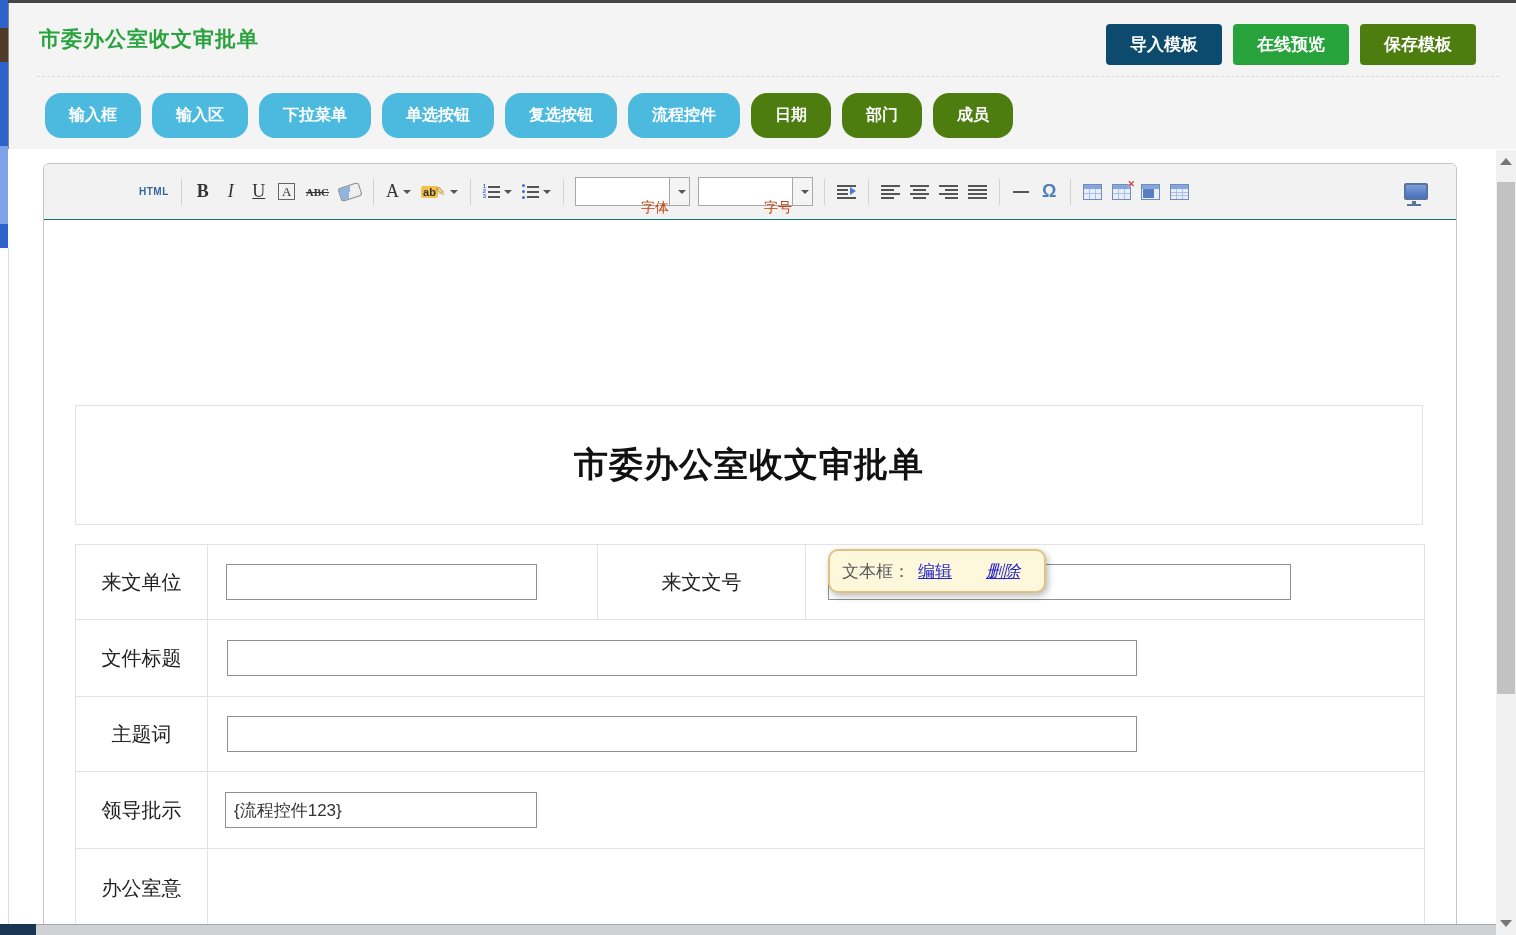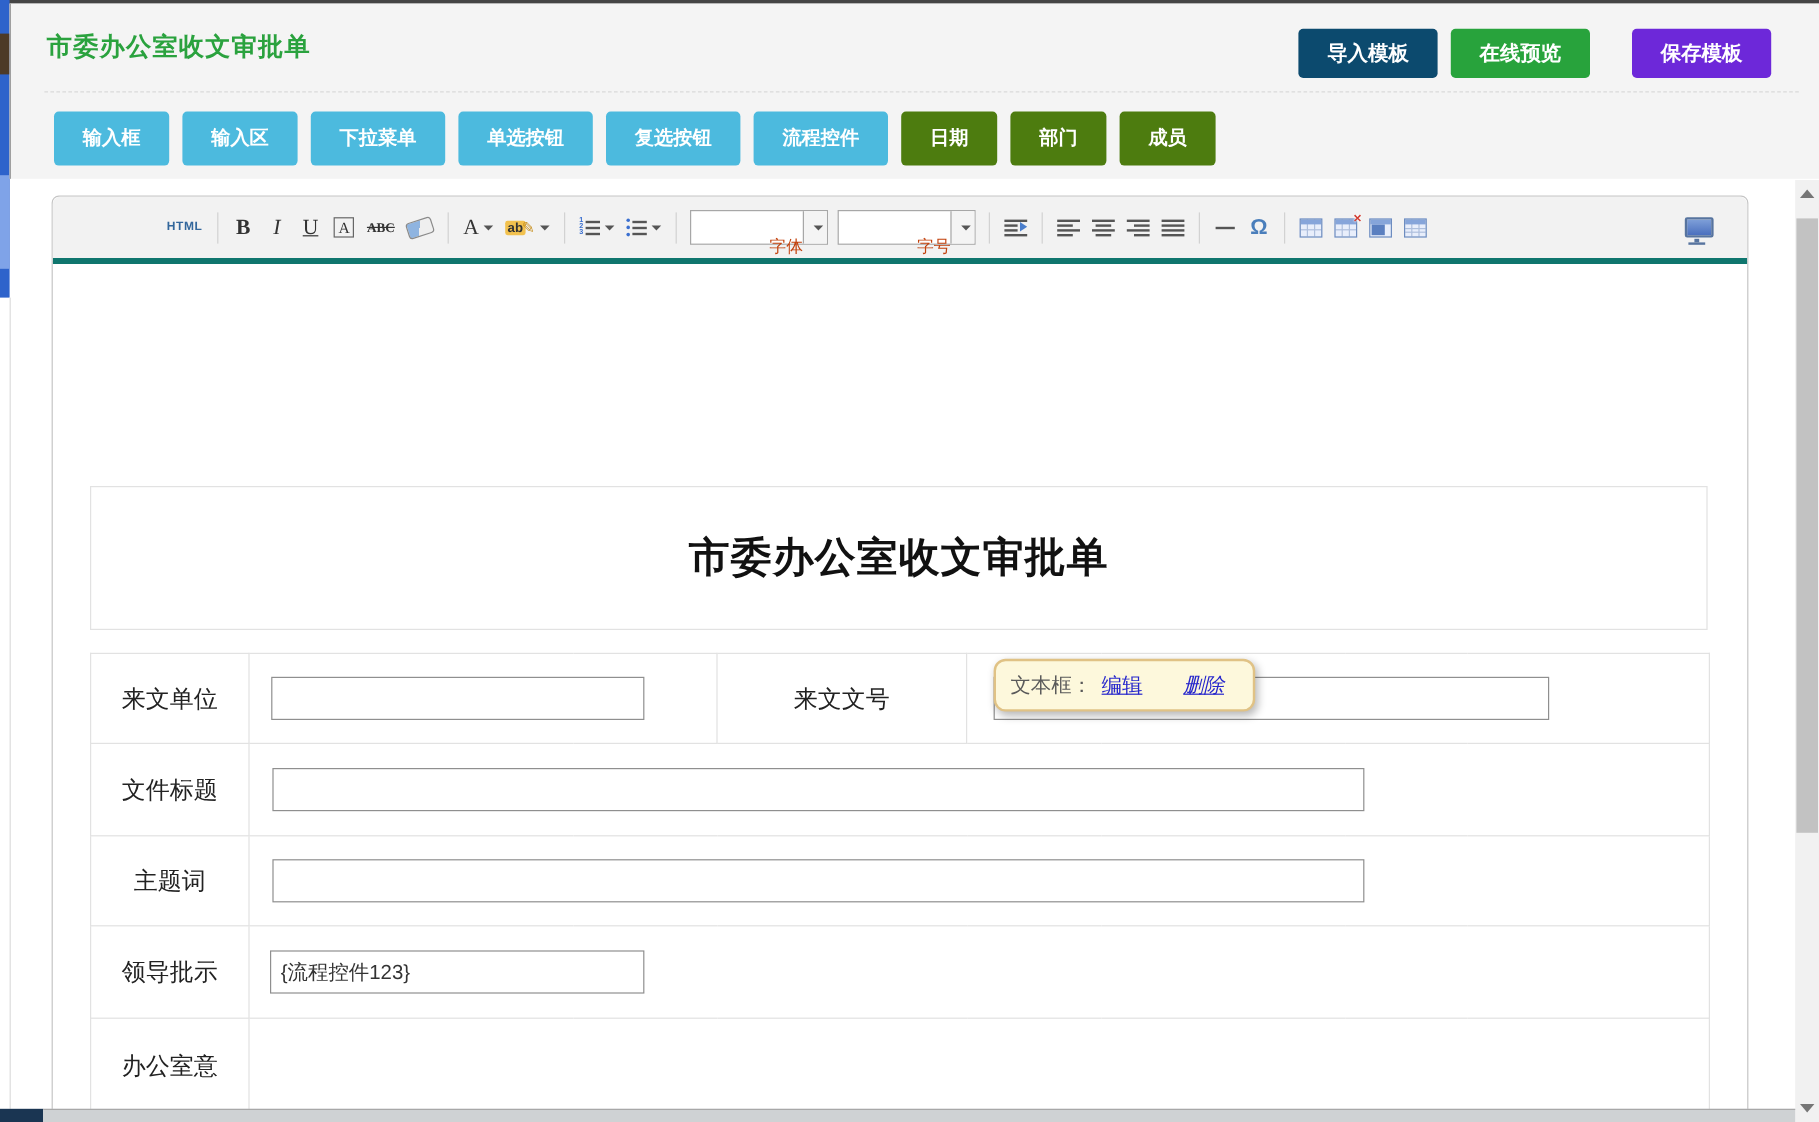--- a/index.html
+++ b/index.html
@@ -15,30 +15,30 @@
   .bottom-navy{position:absolute;left:0;bottom:0;width:36px;height:11px;background:#1a3552;z-index:60;}
   .bottom-gray{position:absolute;left:36px;bottom:0;width:1460px;height:11px;background:#cfd2d4;border-top:1px solid #a8a8a8;box-sizing:border-box;z-index:60;}
 
   
   .header{position:absolute;left:8px;top:3px;width:1508px;height:146px;background:#f4f4f4;border-left:1px solid #8a8a8a;box-sizing:border-box;}
   .page-title{position:absolute;left:30px;top:22px;font-size:21px;font-weight:bold;color:#2aa23e;letter-spacing:1px;}
   .header-actions{position:absolute;right:40px;top:21px;display:flex;gap:11px;}
   .hbtn{height:41px;padding:0 24px;border:none;border-radius:4px;color:#fff;font-size:17px;font-weight:bold;font-family:inherit;cursor:pointer;}
   .hbtn.import{background:#0c4a6e;}
   .hbtn.preview{background:#28a33c;}
-  .hbtn.save{background:#6d28d9;margin-left:24px;}
+  .hbtn.save{background:#4d7c0f;}
   .dashed{position:absolute;left:28px;top:73px;width:1462px;border-top:1px dashed #d9d9d9;}
   .controls{position:absolute;left:36px;top:90px;display:flex;gap:11px;}
-  .cbtn{height:45px;padding:0 24px;border:none;border-radius:4px;color:#fff;font-size:16px;font-weight:bold;font-family:inherit;cursor:pointer;}
+  .cbtn{height:45px;padding:0 24px;border:none;border-radius:16px;color:#fff;font-size:16px;font-weight:bold;font-family:inherit;cursor:pointer;}
   .cbtn.light{background:#4cbade;}
   .cbtn.primary{background:#4d7c0f;}
 
   
   .editor{position:absolute;left:43px;top:163px;width:1414px;height:772px;border:1px solid #c5c5c5;border-radius:6px 6px 0 0;background:#fff;box-sizing:border-box;}
-  .toolbar{height:56px;border-bottom:5px solid #0f766e;background:#f2f2f2;border-radius:6px 6px 0 0;display:flex;align-items:center;padding:0 14px 0 90px;box-sizing:border-box;}
+  .toolbar{height:56px;border-bottom:1px solid #0f766e;background:#f2f2f2;border-radius:6px 6px 0 0;display:flex;align-items:center;padding:0 14px 0 90px;box-sizing:border-box;}
   .tb{display:flex;align-items:center;justify-content:center;min-width:22px;height:28px;margin:0 3px;cursor:pointer;color:#333;background:none;border:none;padding:0 2px;font-family:inherit;}
   .sep{width:1px;height:26px;background:#d2d2d2;margin:0 7px;}
   .tb-html{font-size:10px;font-weight:bold;color:#33679c;letter-spacing:.5px;}
   .srf{font-family:"Liberation Serif",serif;}
   .tb-b{font-size:18px;font-weight:bold;}
   .tb-i{font-size:18px;font-style:italic;}
   .tb-u{font-size:18px;text-decoration:underline;}
   .tb-box{font-size:13px;border:1px solid #666;padding:0 3px;line-height:15px;}
   .tb-abc{font-size:11px;font-weight:bold;text-decoration:line-through;}
   .eraser{width:20px;height:12px;border:1px solid #8a8a8a;border-radius:3px;background:linear-gradient(115deg,#8fb4e0 48%,#efefef 48%);transform:rotate(-18deg);}

